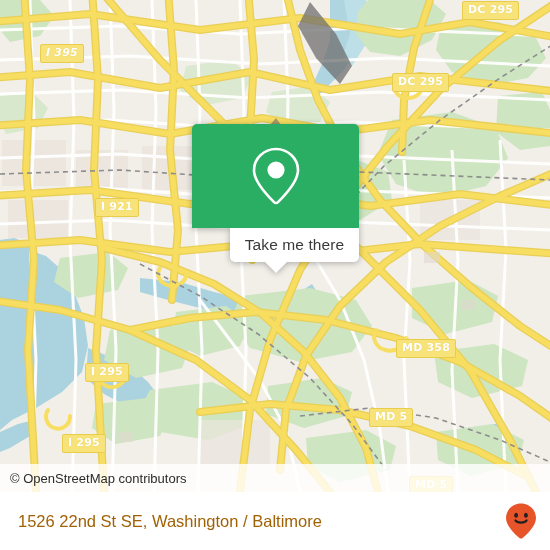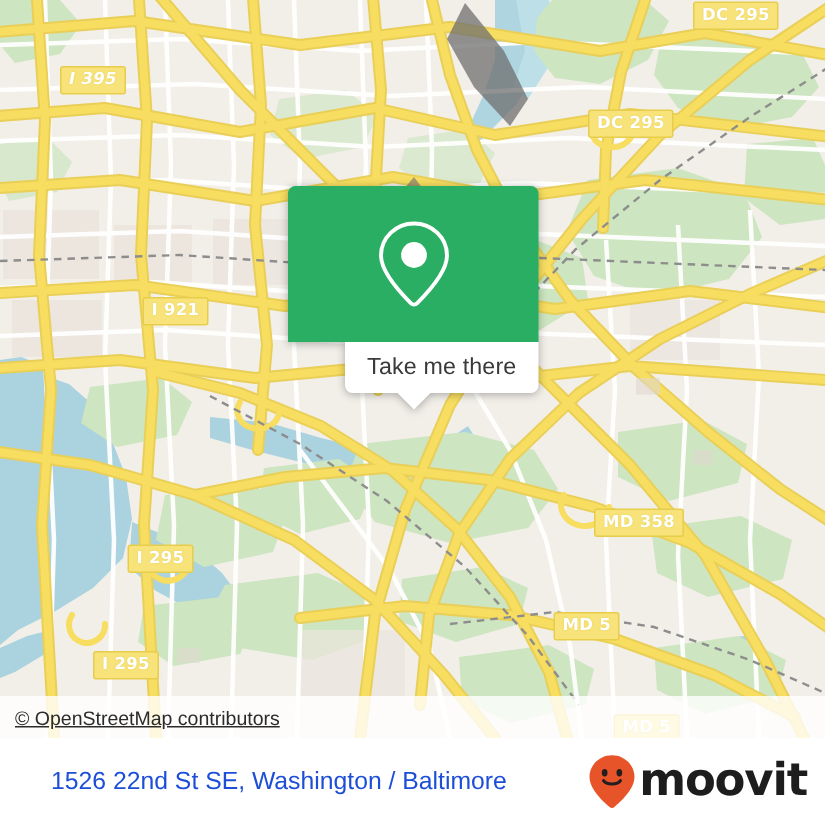--- a/index.html
+++ b/index.html
@@ -56,21 +56,20 @@
     height: 28px;
     background: rgba(255,255,255,0.80);
     display: flex;
     align-items: center;
   }
   #attribution .attr-text {
     font-family: "Liberation Sans", sans-serif;
     font-size: 13px;
     color: #2b2b2b;
     padding-left: 10px;
-    text-decoration: underline;
   }
 
   
   #popup {
     position: absolute;
     left: 192px;
     top: 124px;
     width: 167px;
     z-index: 40;
     filter: drop-shadow(0 1px 3px rgba(0,0,0,0.30));
@@ -119,23 +118,22 @@
     background: #ffffff;
     display: flex;
     align-items: center;
     justify-content: space-between;
     box-sizing: border-box;
     padding: 0 12px 0 18px;
   }
   #footer-address {
     font-family: "Liberation Sans", sans-serif;
     font-size: 16.5px;
-    color: #1d4ed8;
+    color: #a16207;
     white-space: nowrap;
-    margin-left: 16px;
   }
   #brand {
     display: flex;
     align-items: center;
     gap: 1px;
   }
   #brand-word {
     font-family: "DejaVu Sans", sans-serif;
     font-size: 30px;
     font-weight: bold;
@@ -335,17 +333,16 @@
   <div id="footer">
     <span id="footer-address">1526 22nd St SE, Washington / Baltimore</span>
 
     <span id="brand">
       <svg width="34" height="38" viewBox="0 0 34 38" xmlns="http://www.w3.org/2000/svg">
         <path d="M17 1.5 C8.7 1.5 2 8 2 16 C2 24.2 11.6 32.8 15.4 36 C16.3 36.8 17.7 36.8 18.6 36 C22.4 32.8 32 24.2 32 16 C32 8 25.3 1.5 17 1.5 Z" fill="#e8542a"></path>
         <ellipse cx="12.1" cy="13.2" rx="1.9" ry="2.5" fill="#231f20"></ellipse>
         <ellipse cx="21.9" cy="13.2" rx="1.9" ry="2.5" fill="#231f20"></ellipse>
         <path d="M11.4 18.4 C13.3 21.4 20.7 21.4 22.6 18.4" fill="none" stroke="#231f20" stroke-width="2.1" stroke-linecap="round"></path>
       </svg>
-      <span id="brand-word">moovit</span>
     </span>
   </div>
 
 </div>
 
 </body></html>

